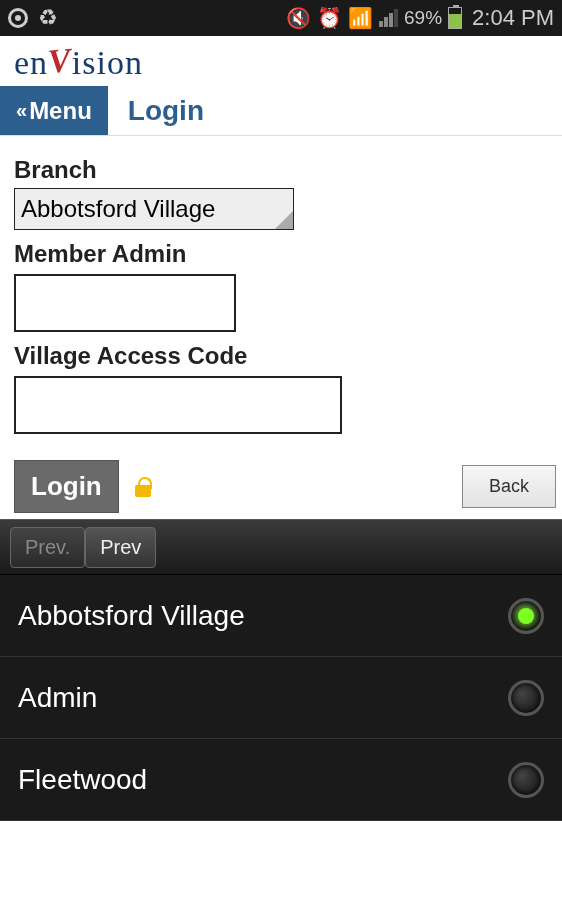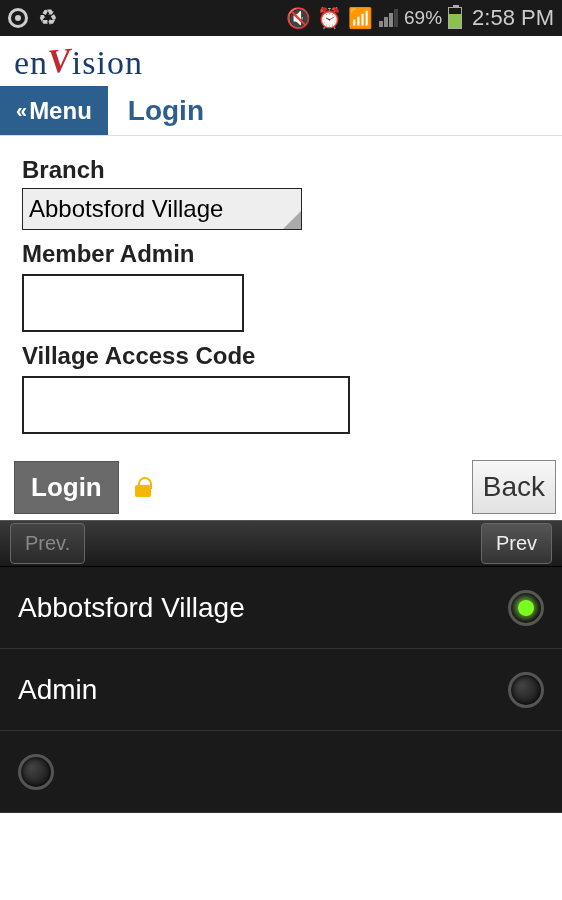--- a/index.html
+++ b/index.html
@@ -78,21 +78,21 @@
   .nav-title {
     color: #2c5f8d;
     font-size: 28px;
     font-weight: bold;
     display: flex;
     align-items: center;
     padding-left: 20px;
   }
 
   
-  .form-area { padding: 10px 22px; }
+  .form-area { padding: 10px 14px; }
   .field-label { font-size: 24px; font-weight: bold; color: #222; margin-top: 10px; margin-bottom: 4px; }
   .select-box {
     width: 280px;
     height: 42px;
     border: 1px solid #222;
     background: #eee;
     display: flex;
     align-items: center;
     justify-content: space-between;
     padding: 0 6px 0 6px;
@@ -133,32 +133,31 @@
   .lock-wrap { display:flex; align-items:center; gap:14px;}
   .lock-icon {
     width:20px;height:20px;position:relative;display:inline-block;
   }
   .lock-icon::before{content:"";position:absolute;bottom:0;left:2px;width:16px;height:12px;background:#f5b800;border-radius:2px;}
   .lock-icon::after{content:"";position:absolute;top:0;left:5px;width:10px;height:10px;border:2px solid #f5b800;border-bottom:none;border-radius:8px 8px 0 0;}
   .back-btn {
     background: linear-gradient(#f7f7f7,#e2e2e2);
     border: 1px solid #888;
     color:#333;
-    font-size: 28px;
-    padding: 10px 10px;
+    font-size: 18px;
+    padding: 10px 26px;
     cursor:pointer;
   }
 
   
   .picker-nav {
     background: linear-gradient(#3a3a3a,#1a1a1a);
-    height: 47px;
-    display: flex;
-    align-items: center;
-    justify-content: space-between;
+    height: 56px;
+    display: flex;
+    align-items: center;
     padding: 12px 10px;
     border-top: 1px solid #555;
     border-bottom: 1px solid #000;
   }
   .picker-nav-left { display:flex; gap:10px; }
   .picker-btn {
     background: linear-gradient(#555,#333);
     color: #eee;
     border: 1px solid #666;
     border-radius: 4px;
@@ -215,21 +214,21 @@
     <span class="sig">
         <span></span>
         <span></span>
         <span></span>
         <span></span>
       </span>
     <span class="battery-pct">69%</span>
     <span class="bat-icon">
         <span class="bat-fill"></span>
       </span>
-    <span class="clock">2:58 PM</span>
+    <span class="clock">2:04 PM</span>
   </div>
 </div>
 
 <div class="logo-row">
   <span class="logo">
     <span>en</span><span class="v-check">V</span><span>ision</span>
   </span>
 </div>
 
 <div class="nav-row">
@@ -274,15 +273,16 @@
 <div class="picker-list">
   <div class="picker-item">
     <span>Abbotsford Village</span>
     <span class="radio selected"></span>
   </div>
   <div class="picker-item">
     <span>Admin</span>
     <span class="radio"></span>
   </div>
   <div class="picker-item">
+    <span>Fleetwood</span>
     <span class="radio"></span>
   </div>
 </div>
 
 </body></html>

